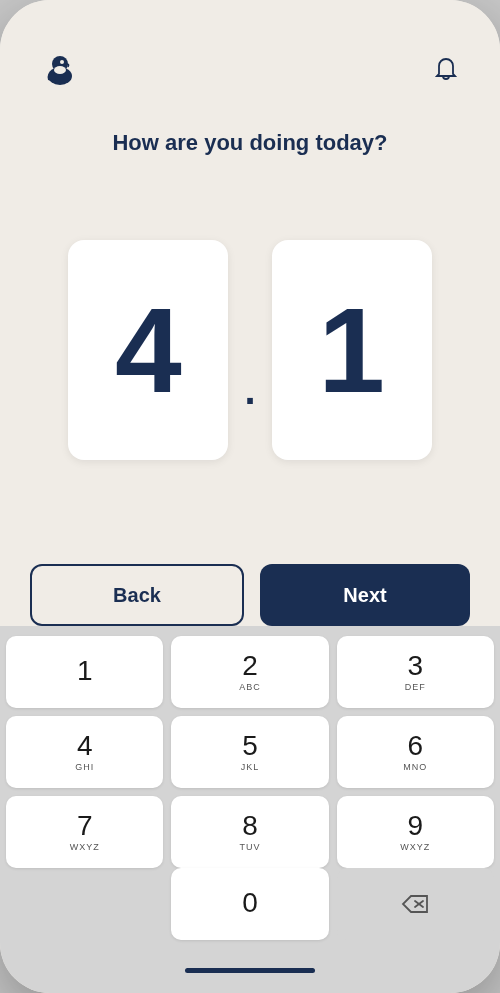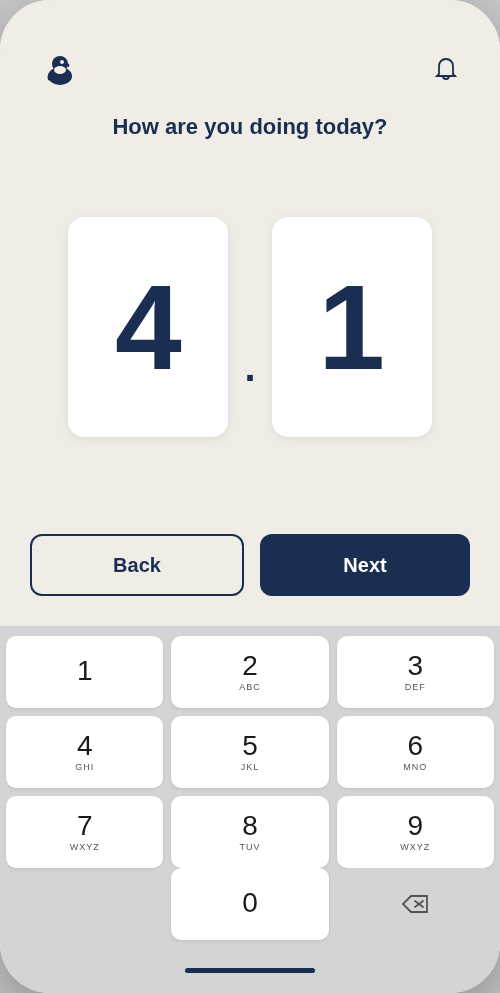--- a/index.html
+++ b/index.html
@@ -52,21 +52,21 @@
     .bell-icon {
       width: 28px;
       height: 28px;
     }
 
     .question-text {
       text-align: center;
       color: #1a2e52;
       font-size: 22px;
       font-weight: 600;
-      margin: 4px 0 40px;
+      margin: 20px 0 40px;
     }
 
     .score-display {
       display: flex;
       justify-content: center;
       align-items: center;
       gap: 16px;
       margin-bottom: 60px;
       flex: 1;
     }
@@ -92,21 +92,20 @@
     .score-dot {
       font-size: 40px;
       font-weight: 700;
       color: #1a2e52;
       margin-top: 80px;
     }
 
     .button-row {
       display: flex;
       gap: 16px;
-      margin-bottom: 30px;
       padding: 0 0px;
     }
 
     .back-button {
       flex: 1;
       height: 62px;
       background: transparent;
       border: 2px solid #1a2e52;
       border-radius: 12px;
       font-size: 20px;

